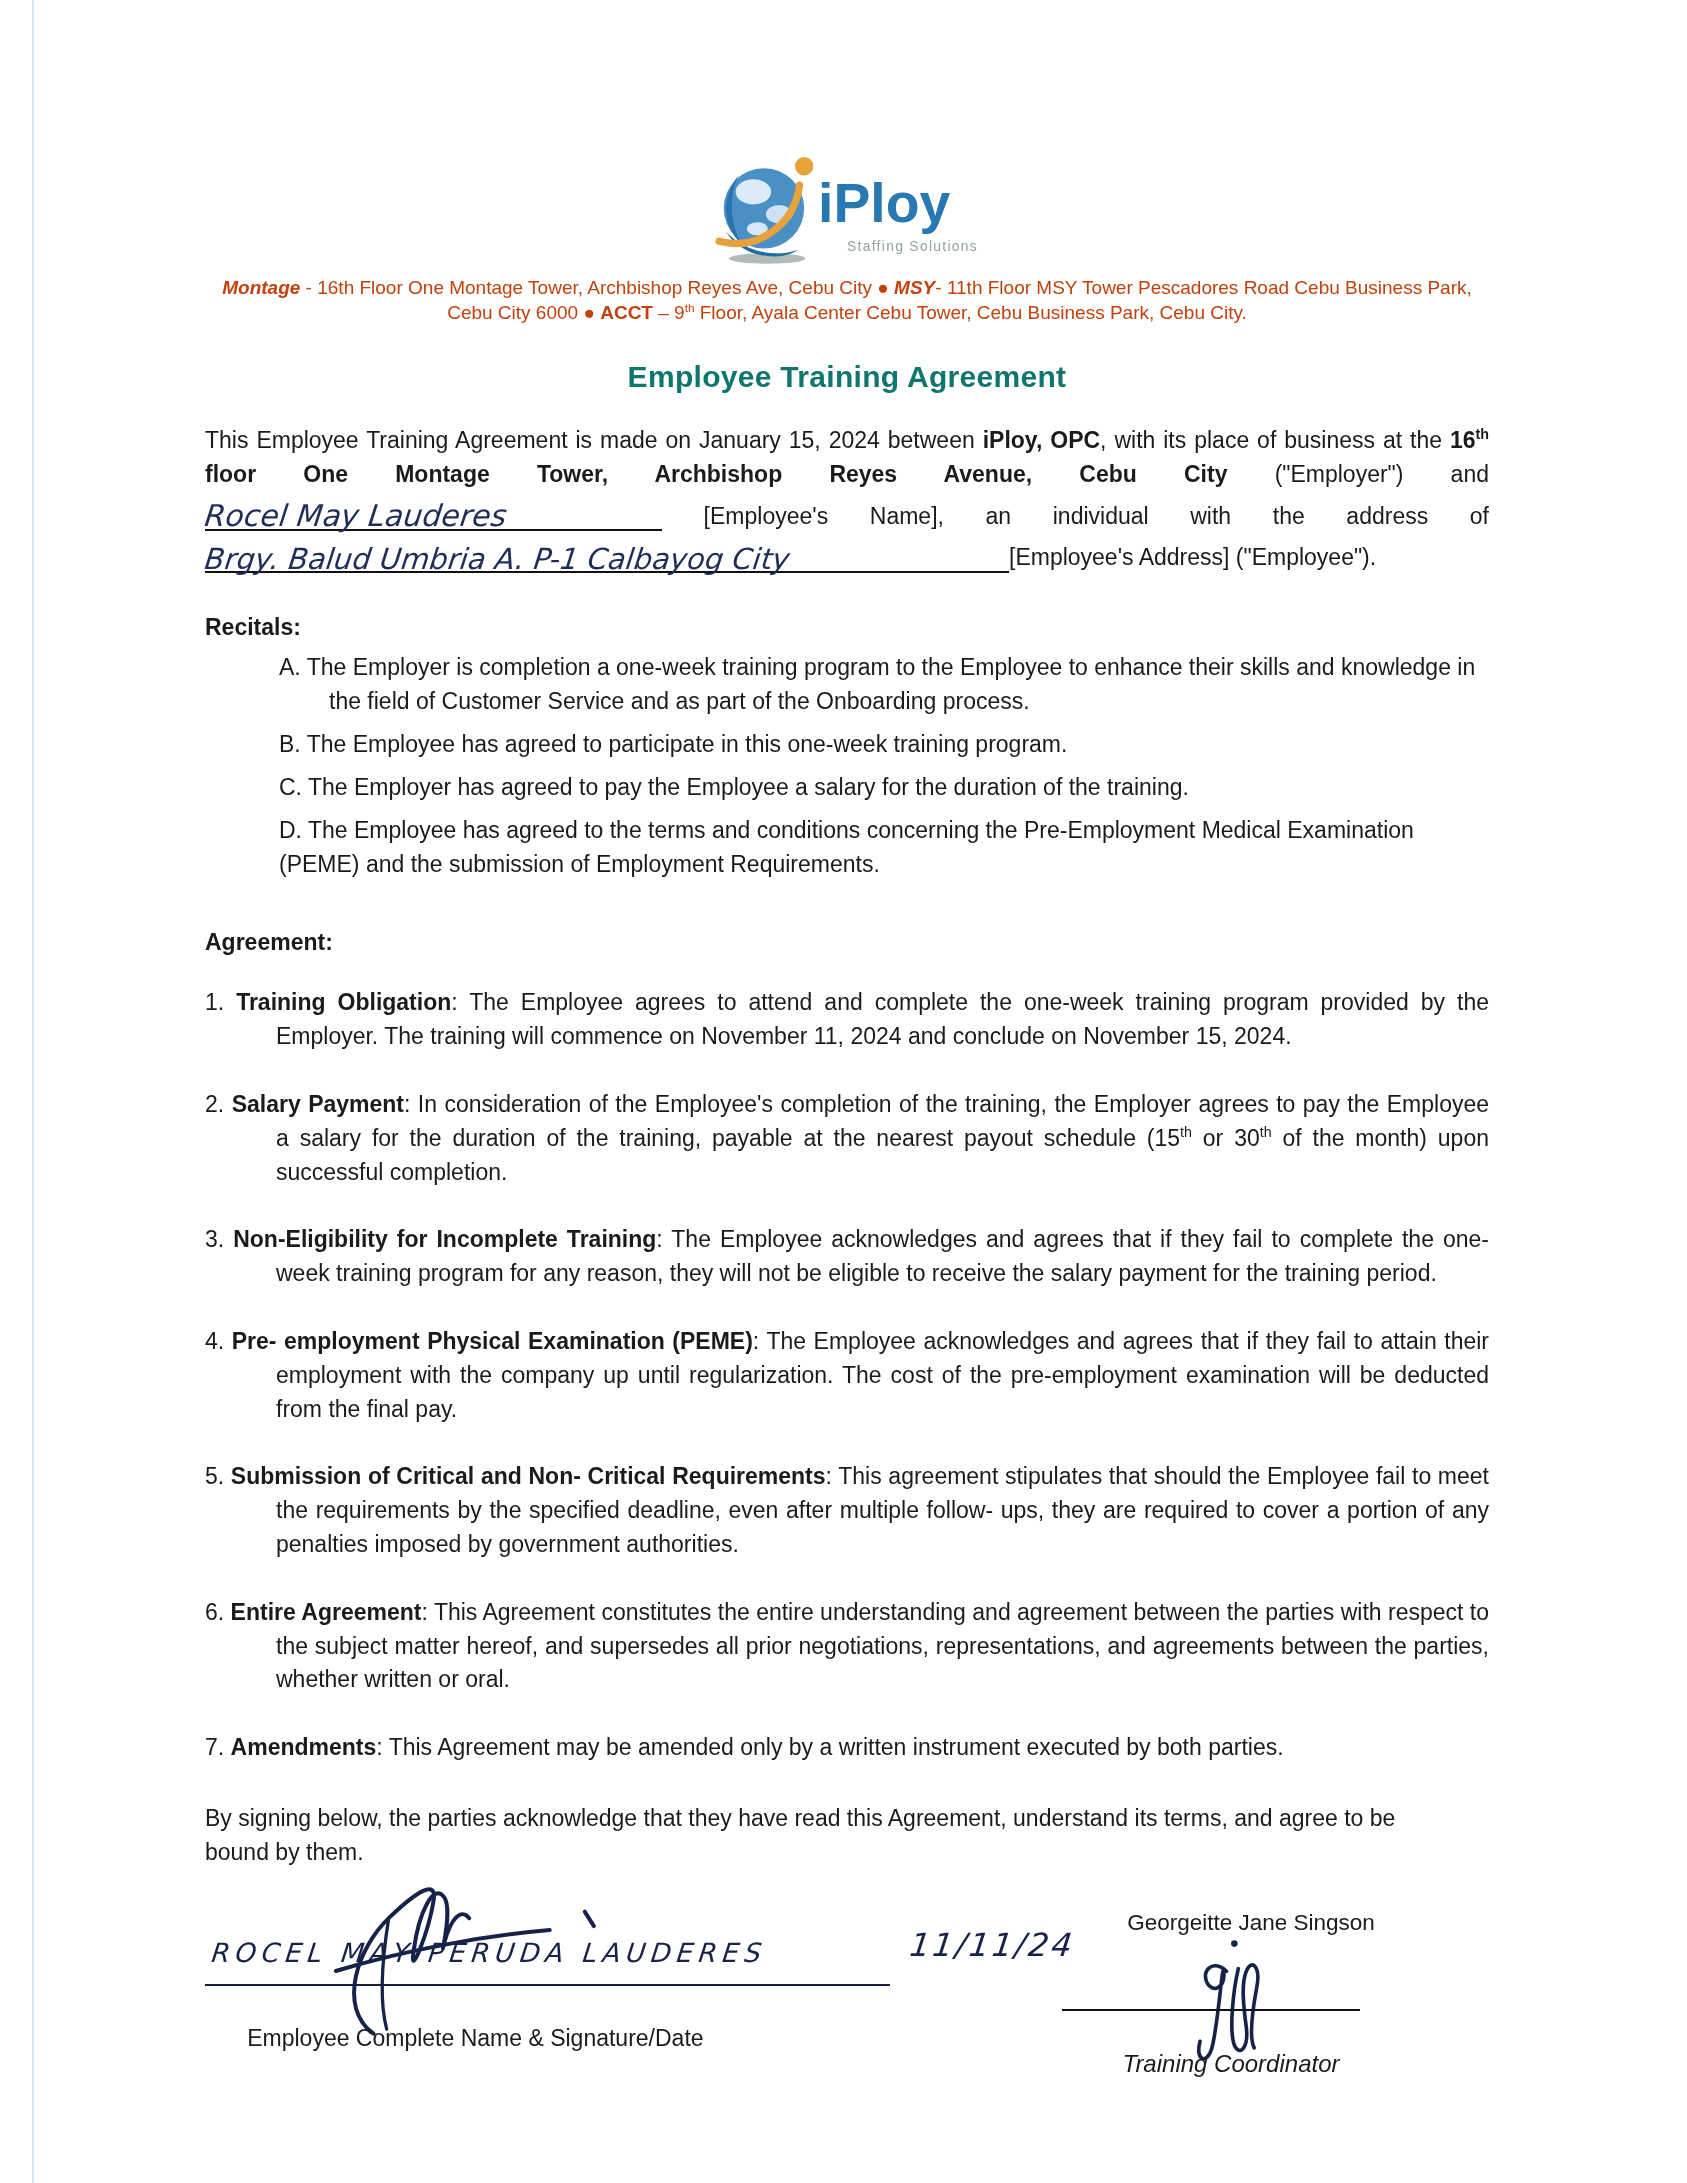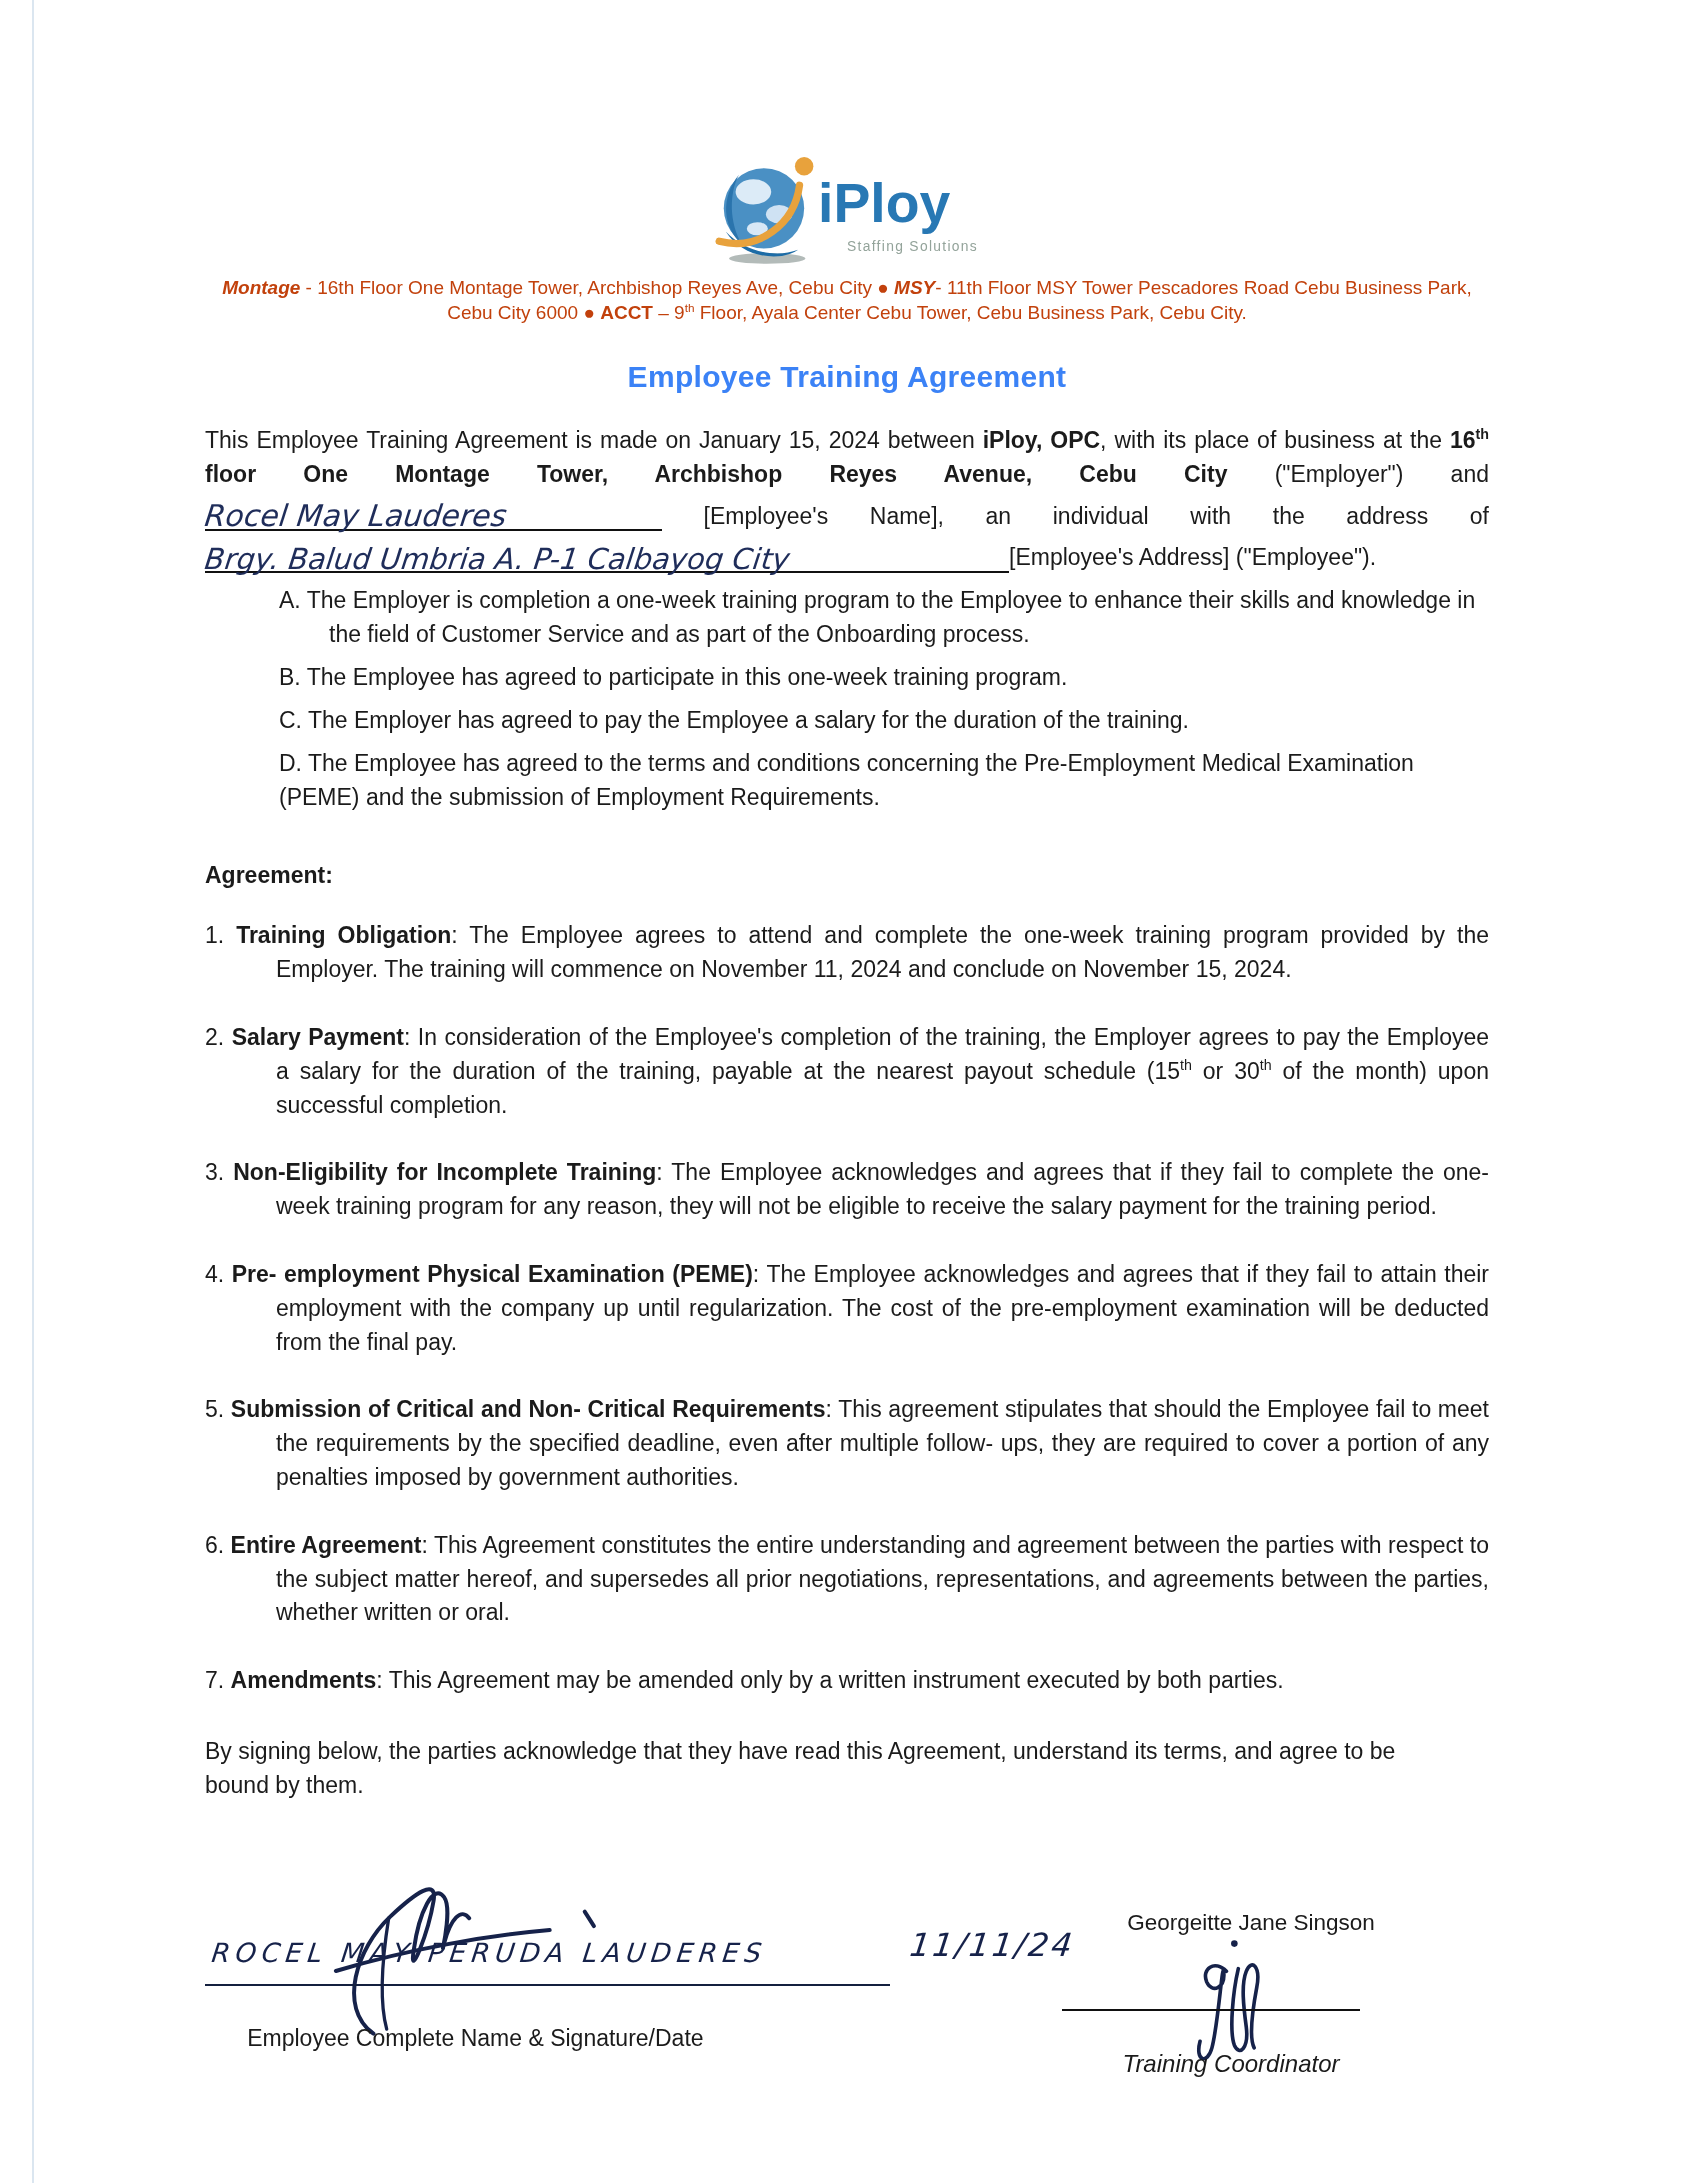--- a/index.html
+++ b/index.html
@@ -10,21 +10,21 @@
   .scan-edge{position:absolute;left:32px;top:0;width:2px;height:2183px;background:#dbe6f0;}
   .page{position:absolute;left:0;top:0;width:1687px;height:2183px;padding:0 198px 0 205px;box-sizing:border-box;}
 
   .logo-wrap{margin-top:151px;text-align:center;}
 
   .addr{margin-top:6.6px;text-align:center;font-size:19px;line-height:1.3;color:#c2410c;}
   .addr .bi{font-weight:bold;font-style:italic;}
   .addr .b{font-weight:bold;}
   sup{font-size:0.62em;}
 
-  h1.doc-title{margin:34px 0 0 0;text-align:center;font-size:30px;font-weight:bold;letter-spacing:0.3px;color:#3b82f6;}
+  h1.doc-title{margin:34px 0 0 0;text-align:center;font-size:30px;font-weight:bold;letter-spacing:0.3px;color:#0f766e;}
 
   .body-text{font-size:23px;line-height:1.47;}
   .intro{margin-top:30px;}
   .jline{text-align:justify;text-align-last:justify;}
   .b{font-weight:bold;}
 
   .hw{
     font-family:"DejaVu Sans", sans-serif;font-style:italic;color:#1f2d5a;
     display:inline-block;transform:skewX(-7deg);
   }
@@ -88,20 +88,21 @@
       <span>This Employee Training Agreement is made on January 15, 2024 between </span><span class="b">iPloy, OPC</span><span>, with its place of business at the </span><span class="b">16</span><sup class="b">th</sup><span class="b"> floor One Montage Tower, Archbishop Reyes Avenue, Cebu City </span><span>("Employer") and</span>
     </div>
     <div class="jline">
       <span class="fill-line name-line"><span class="hw">Rocel May Lauderes</span></span><span> [Employee's Name], an individual with the address of</span>
     </div>
     <div>
       <span class="fill-line addr-line"><span class="hw">Brgy. Balud Umbria A. P-1 Calbayog City</span></span><span>[Employee's Address] ("Employee").</span>
     </div>
   </div>
 
+  <div class="sec-h">Recitals:</div>
   <div class="body-text">
     <div class="recital hang"><span class="lbl">A.</span><span> The Employer is completion a one-week training program to the Employee to enhance their skills and knowledge in the field of Customer Service and as part of the Onboarding process.</span></div>
     <div class="recital"><span class="lbl">B.</span><span> The Employee has agreed to participate in this one-week training program.</span></div>
     <div class="recital"><span class="lbl">C.</span><span> The Employer has agreed to pay the Employee a salary for the duration of the training.</span></div>
     <div class="recital"><span class="lbl">D.</span><span> The Employee has agreed to the terms and conditions concerning the Pre-Employment Medical Examination (PEME) and the submission of Employment Requirements.</span></div>
   </div>
 
   <div class="sec-h" style="margin-top:48px;">Agreement:</div>
   <div class="body-text">
     <div class="agr-item" style="margin-top:30px;"><span>1. </span><span class="b">Training Obligation</span><span>: The Employee agrees to attend and complete the one-week training program provided by the Employer. The training will commence on November 11, 2024 and conclude on November 15, 2024.</span></div>

